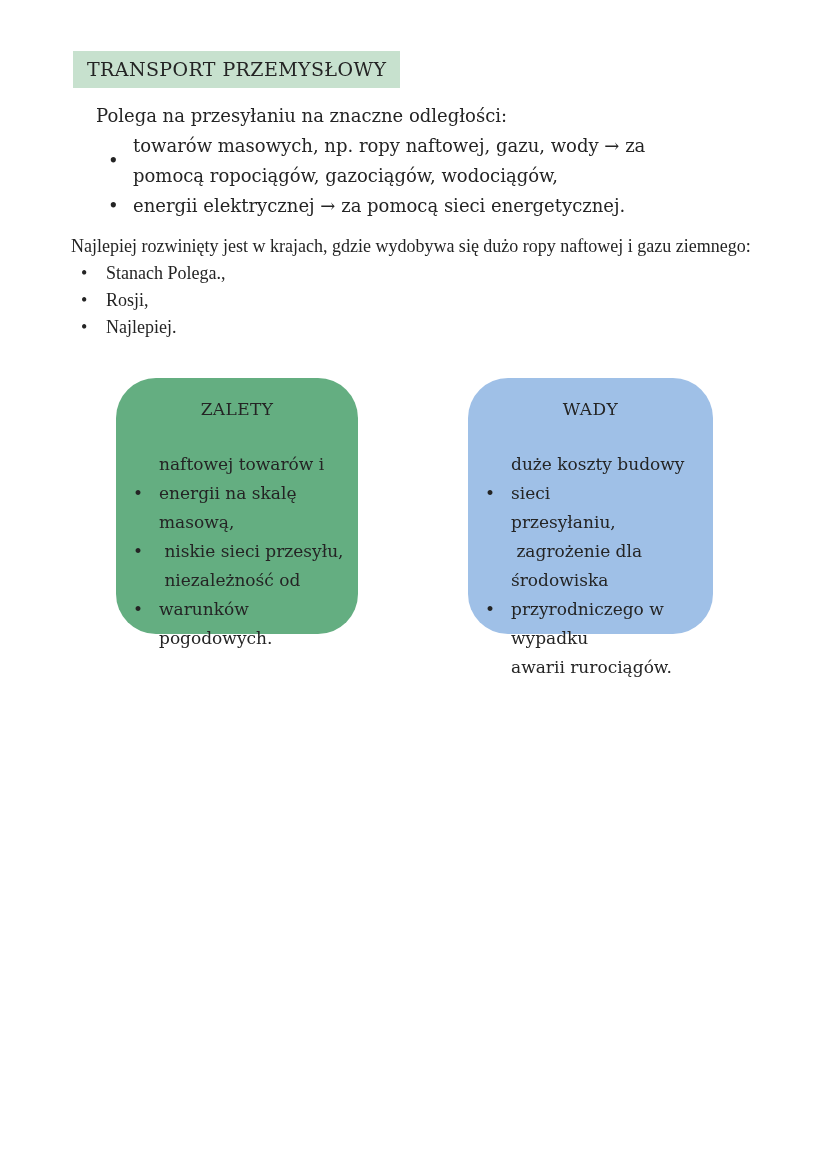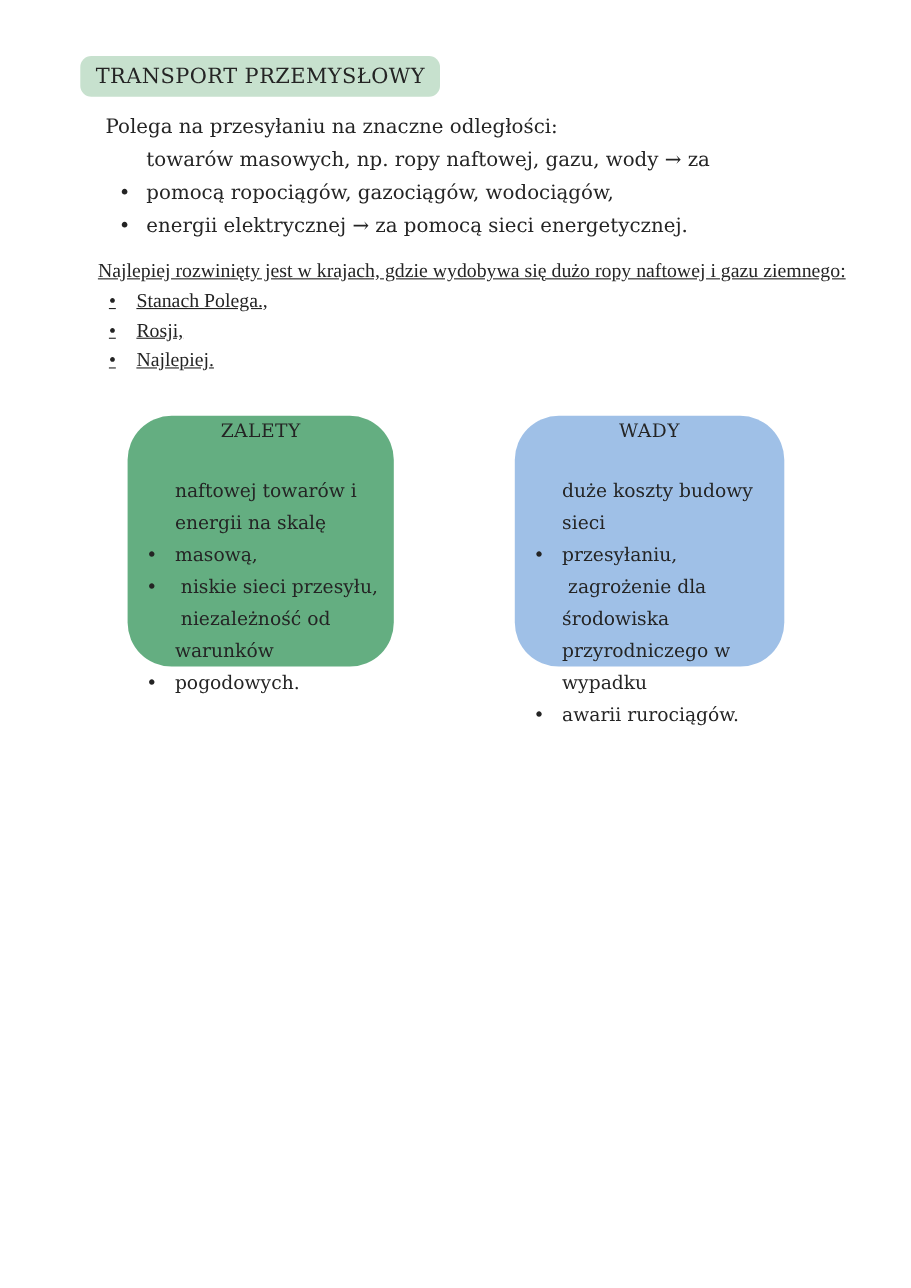--- a/index.html
+++ b/index.html
@@ -22,65 +22,65 @@
   }
 
   
   .title-box{
     position:absolute;
     left:73px; top:51px;
     height:37px;
     line-height:37px;
     padding:0 14px;
     background:var(--title-bg);
-    border-radius:10px;
+    border-radius:0;
     font-size:19px;
     letter-spacing:0.4px;
     white-space:nowrap;
   }
 
   
   .section-pipelines{
     position:absolute;
     left:96px; top:101px;
     font-size:18px;
     line-height:30px;
   }
   
   .section-countries{
     position:absolute;
-    left:89px; top:233px;
+    left:71px; top:233px;
     font-family:"Liberation Serif", serif;
     font-size:18px;
     line-height:27px;
     white-space:nowrap;
-    text-decoration:underline;
   }
 
   .bullet-item{
     display:flex;
-    align-items:flex-end;
+    align-items:center;
   }
   .section-pipelines .bullet-item{padding-left:12px;}
   .section-countries .bullet-item{padding-left:10px;}
   .bullet-marker{
     flex:0 0 auto;
     width:25px;
     text-align:left;
   }
   .bullet-marker::before{content:"\2022";}
   .bullet-lines{flex:1 1 auto;}
   .line{white-space:pre-wrap;}
 
   
   .info-box{
     position:absolute;
     top:378px;
-    height:228px;
+    height:256px;
     border-radius:40px;
+    padding-top:17px;
     font-size:17px;
     line-height:29px;
   }
   .info-box.advantages{
     left:116px;
     width:242px;
     background:var(--adv-bg);
   }
   .info-box.disadvantages{
     left:468px;

